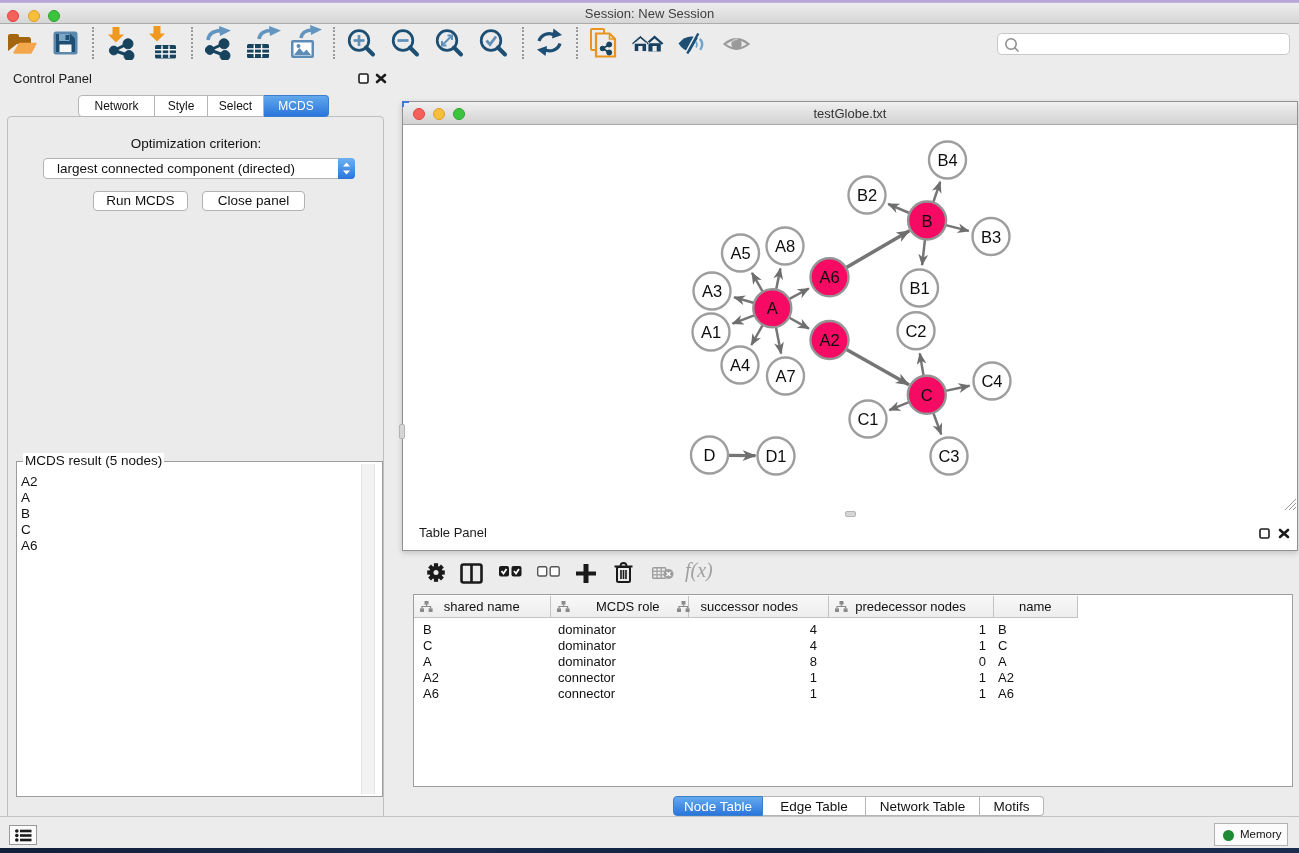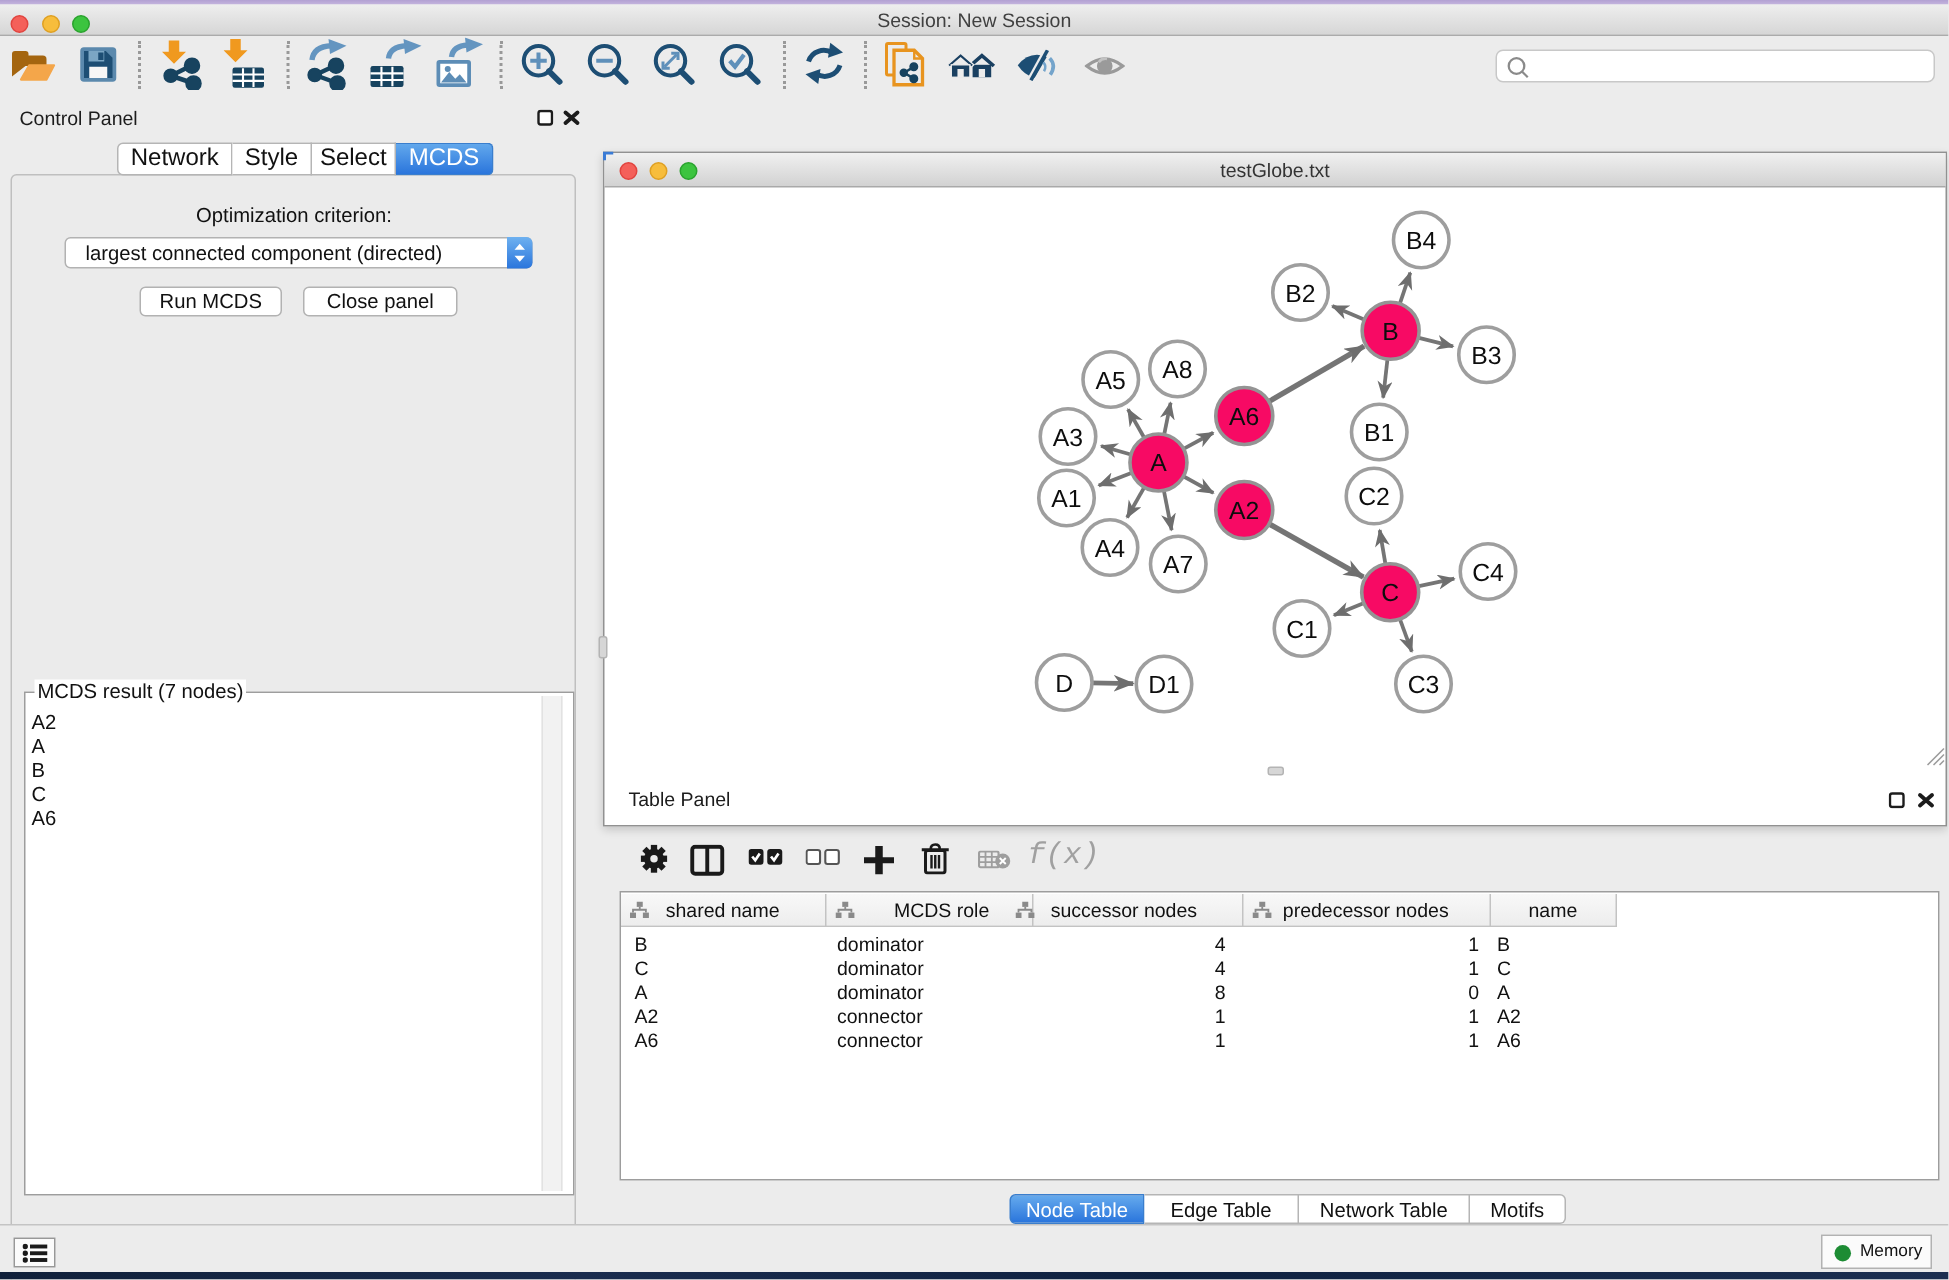--- a/index.html
+++ b/index.html
@@ -25,21 +25,21 @@
   background:#ffffff; border:1px solid #c8c8c8; border-radius:5px; }
 
 
 #cp { left:0; top:62px; width:392px; height:756px; }
 #cp .ptitle { position:absolute; left:13px; top:9px; font-size:13px; color:#1c1c1c; }
 .winbtn { position:absolute; font-size:12px; color:#1c1c1c; }
 #cp-content { position:absolute; left:7px; top:54px; width:377px; height:752px;
   border:1px solid #bfbfbf; border-radius:4px; background:#ebebeb; }
 .tabrow { position:absolute; top:33px; left:78px; height:22px; display:flex; z-index:5; }
 .tab { height:22px; background:#ffffff; border:1px solid #b5b5b5; border-left:none;
-  font-size:16px; color:#111; display:flex; align-items:center; justify-content:center; }
+  font-size:12px; color:#111; display:flex; align-items:center; justify-content:center; }
 .tab.first { border-left:1px solid #b5b5b5; border-radius:4px 0 0 4px; }
 .tab.sel { background:linear-gradient(#62a8ec,#2a75dc); color:#fff; border-color:#3a7ecd;
   border-radius:0 4px 4px 0; }
 #optlabel { position:absolute; left:0; top:74px; width:392px; text-align:center;
   font-size:13.5px; color:#111; }
 #combo { position:absolute; left:43px; top:96px; width:312px; height:21px;
   background:#fff; border:1px solid #b2b2b2; border-radius:4px; font-size:13.5px; color:#111; }
 #combo .ctext { position:absolute; left:13px; top:2px; }
 #combo .spin { position:absolute; right:-1px; top:-1px; width:17px; height:21px;
   background:linear-gradient(#6eb1f0,#2a75dc); border-radius:0 4px 4px 0; }
@@ -271,21 +271,21 @@
       <span class="ctext">largest connected component (directed)</span>
       <span class="spin">
         <svg width="17" height="21" style="position:absolute;left:0;top:0">
           <path d="M5,8.5 L8.5,4.5 L12,8.5 Z M5,12.5 L8.5,16.5 L12,12.5 Z" fill="#fff"></path>
         </svg>
       </span>
     </div>
   <div class="btn" style="left:93px; width:95px;">Run MCDS</div>
   <div class="btn" style="left:202px; width:103px;">Close panel</div>
   <div id="grp">
-    <div class="glabel">MCDS result (7 nodes)</div>
+    <div class="glabel">MCDS result (5 nodes)</div>
     <div class="items">A2<br>A<br>B<br>C<br>A6</div>
     <div class="sbar"></div>
   </div>
 </div>
 
 <div id="gw" class="abs">
   <svg style="position:absolute;left:-1px;top:-1px;z-index:9" width="7" height="6">
       <path d="M0,6 V0 H7 V2 H2 V6 Z" fill="#3a7bd5"></path>
     </svg>
   <div class="tbar">
@@ -433,21 +433,21 @@
     <rect x="0.7" y="0.7" width="13" height="10.5" rx="1" fill="none" stroke="#9e9e9e" stroke-width="1.4"></rect>
     <g stroke="#9e9e9e" stroke-width="1.2">
         <line x1="1" y1="4.2" x2="13.5" y2="4.2"></line>
         <line x1="1" y1="7.8" x2="13.5" y2="7.8"></line>
         <line x1="5" y1="1" x2="5" y2="11"></line>
         <line x1="9.2" y1="1" x2="9.2" y2="11"></line>
       </g>
     <circle cx="16.5" cy="7" r="5" fill="#9e9e9e"></circle>
     <path d="M14.5,5 l4,4 m0,-4 l-4,4" stroke="#fff" stroke-width="1.3"></path>
   </svg>
-  <div style="position:absolute;left:283px;top:42px;font-family:Liberation Mono, monospace;font-style:italic;font-size:20px;color:#a0a0a0;">f(x)</div>
+  <div style="position:absolute;left:283px;top:42px;font-family:Liberation Serif, serif;font-style:italic;font-size:20px;color:#a0a0a0;">f(x)</div>
   <div id="tbl">
     <div id="thead">
       <div class="hcell" style="left:0;width:136.5px;">shared name</div>
       <div class="hcell" style="left:154px;width:120.5px;">MCDS role</div>
       <div class="hcell" style="left:257px;width:157.5px;">successor nodes</div>
       <div class="hcell" style="left:414.5px;width:165px;">predecessor nodes</div>
       <div class="hcell" style="left:579.5px;width:84.5px;">name</div>
       <svg class="hico" style="left:6px" width="13" height="12">
           <g fill="#8a8a8a">
             <rect x="4.5" y="0" width="4" height="3.6"></rect>

